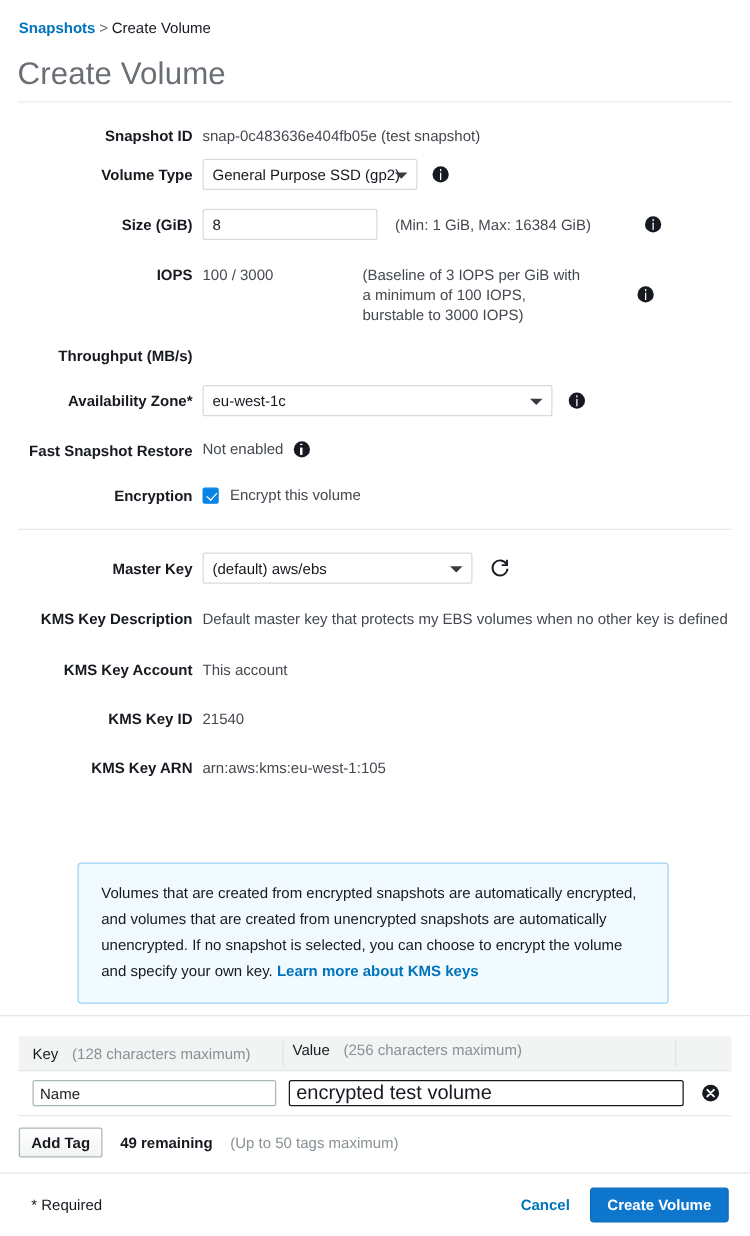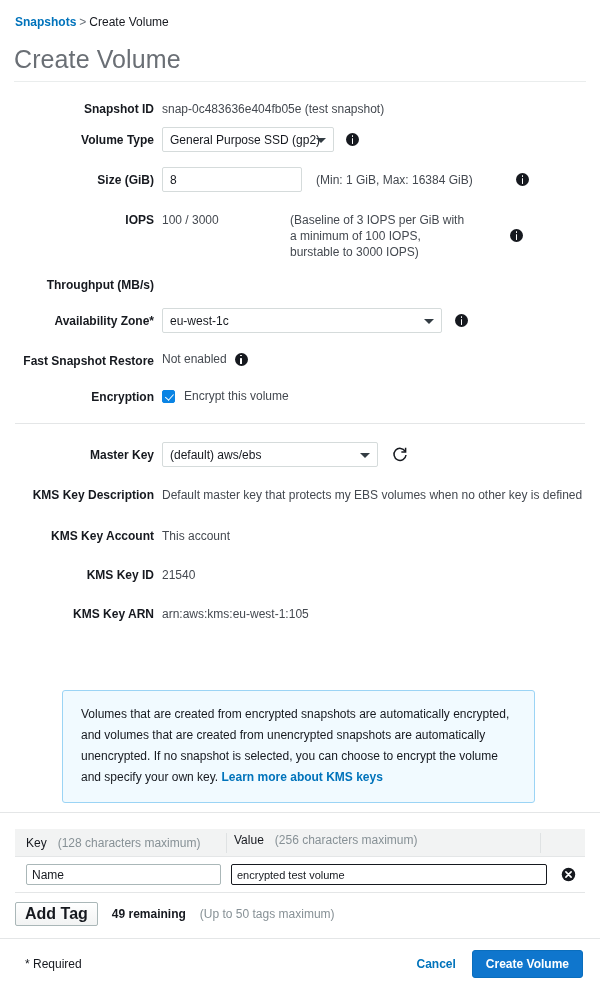--- a/index.html
+++ b/index.html
@@ -138,30 +138,30 @@
   .th-spacer { width: 45px; border-left: 1px solid #dfe2e3; height: 20px; }
 
   .tags-row { display: flex; align-items: center; padding: 7px 0 7px 11px; gap: 10px; }
   .tag-key-in {
     width: 195px; height: 21px; border: 1px solid #aab7b8; border-radius: 2px;
     font-size: 12px; padding: 0 5px; color: #16191f; background: #fff;
     font-family: "Liberation Sans", sans-serif; outline: none;
   }
   .tag-val-in {
     width: 316px; height: 21px; border: 1px solid #16191f; border-radius: 2px;
-    font-size: 11px; padding: 0 5px; color: #16191f; background: #fff;
+    font-size: 16px; padding: 0 5px; color: #16191f; background: #fff;
     font-family: "Liberation Sans", sans-serif; outline: none;
   }
   .del-icon { width: 15px; height: 15px; cursor: pointer; flex: 0 0 15px; margin-left: 4px; }
 
   .tags-bottom-rule { height: 1px; background: #e4e6e7; }
 
   .tags-actions { display: flex; align-items: center; gap: 14px; padding: 9px 0 0 0; }
   .btn-addtag {
-    height: 24px; padding: 0 9px; font-size: 16px; font-weight: bold; color: #16191f;
+    height: 24px; padding: 0 9px; font-size: 12px; font-weight: bold; color: #16191f;
     background: linear-gradient(to bottom, #ffffff, #f2f3f3);
     border: 1px solid #aab7b8; border-radius: 2px; cursor: pointer;
     font-family: "Liberation Sans", sans-serif;
   }
   .remaining { font-size: 12px; font-weight: bold; color: #16191f; }
   .tagmax { font-size: 12px; color: #879196; }
 
   
   .footer-rule {
     position: absolute; left: 0; top: 938px; width: 600px; height: 1px; background: #e4e6e7;

